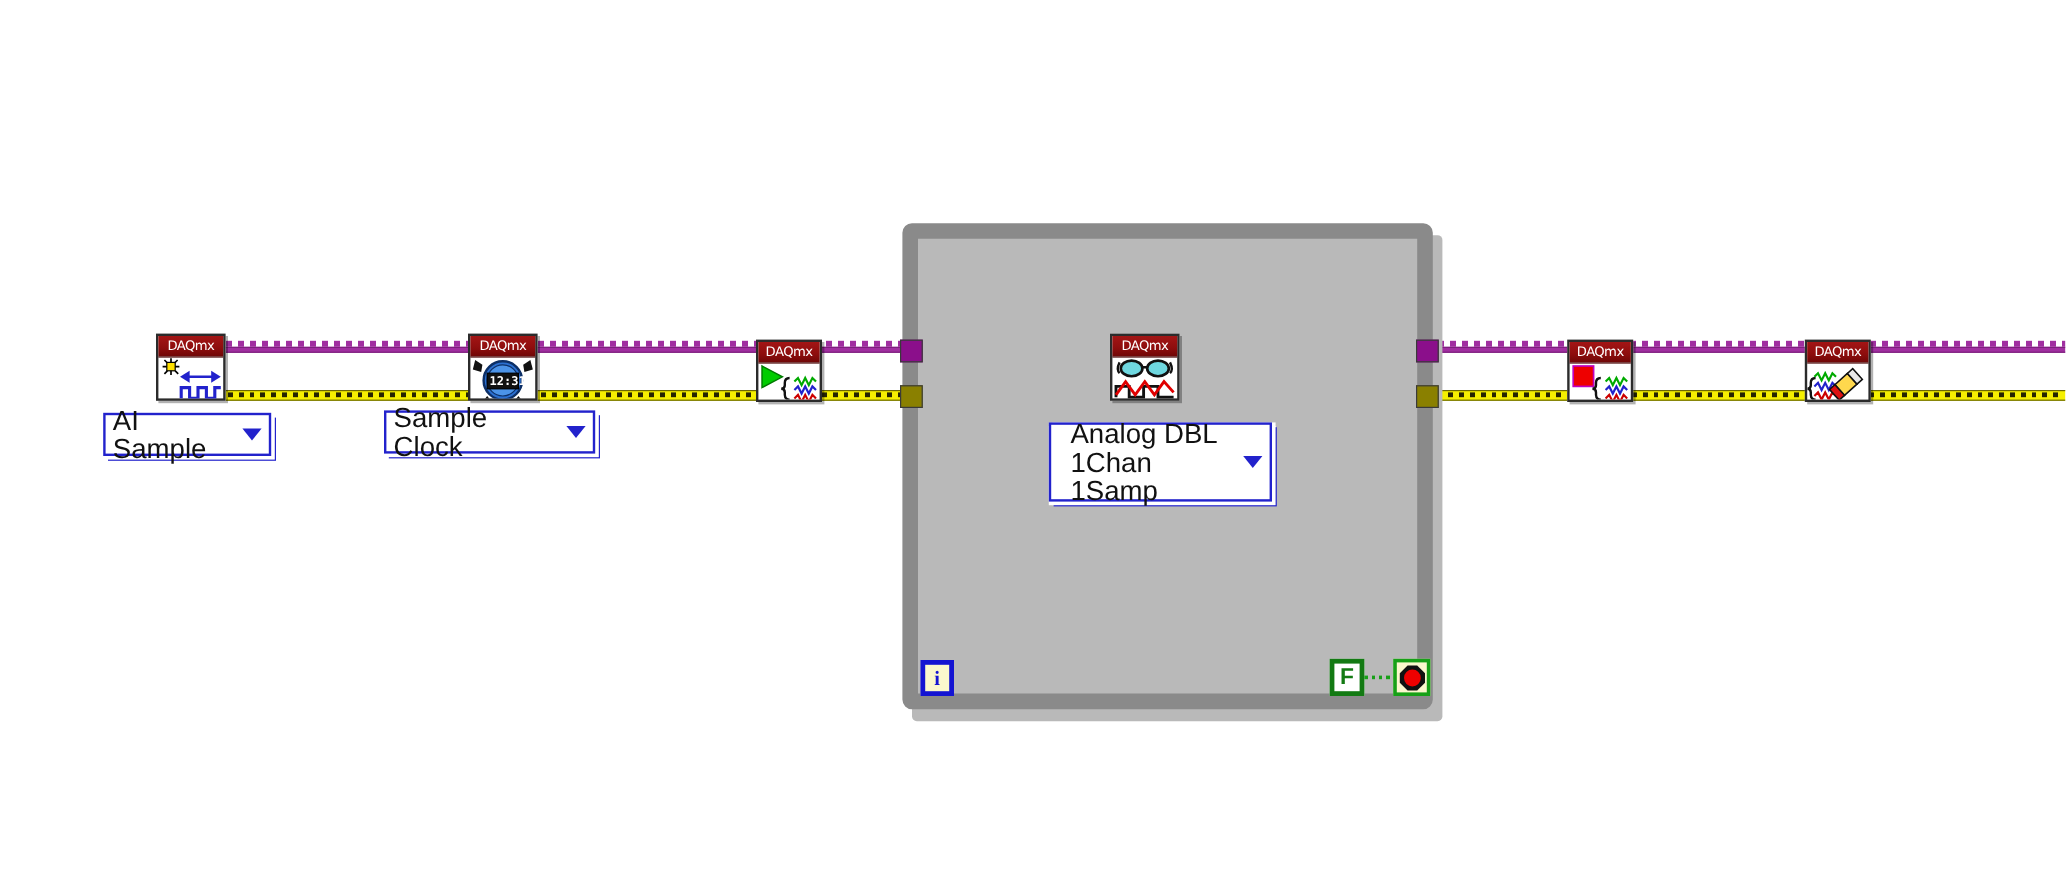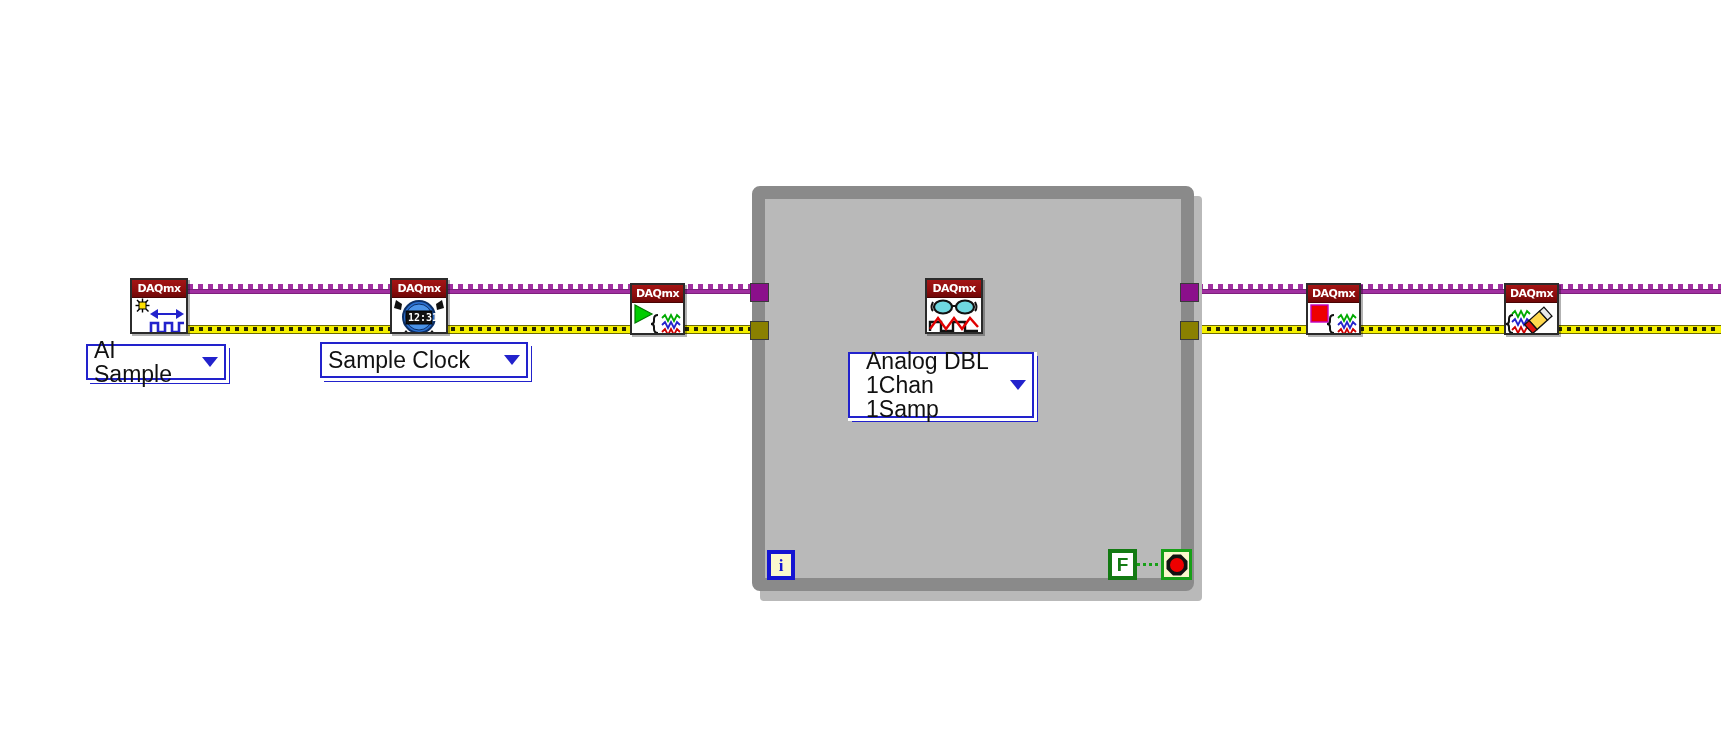--- a/index.html
+++ b/index.html
@@ -86,21 +86,21 @@
     border-bottom: 1px solid #4a0404;
     display: flex;
     align-items: center;
     justify-content: center;
     overflow: hidden;
   }
   .daq-header span {
     color: #ffffff;
     font-family: "DejaVu Sans", sans-serif;
     font-size: 11px;
-    font-weight: bold;
+    font-weight: normal;
     letter-spacing: -0.5px;
     line-height: 1;
     white-space: nowrap;
   }
   .daq-body {
     position: relative;
     height: calc(100% - 18px);
     overflow: hidden;
   }
   .daq-body svg { display: block; }
@@ -255,21 +255,21 @@
         <circle cx="27" cy="19" r="13" fill="#4b93e8" stroke="#0c2f66" stroke-width="1"></circle>
 
         <rect x="14" y="13" width="26" height="13" fill="#111111" stroke="#000000" stroke-width="1"></rect>
         <g fill="#ffffff" font-family="DejaVu Sans Mono, monospace" font-size="10" font-weight="bold">
           <text x="16" y="23">12:31</text>
         </g>
       </svg>
     </div>
   </div>
 
-  <div class="enum" style="left:320px; top:342px; width:208px; height:36px;justify-content:flex-end;">
+  <div class="enum" style="left:320px; top:342px; width:176px; height:36px;justify-content:flex-end;">
     <div class="enum-text">Sample Clock</div>
     <div class="enum-arrow"></div>
   </div>
 
   <div class="daq-node" style="left:630px; top:283px; width:55px; height:52px;">
     <div class="daq-header">
       <span>DAQmx</span>
     </div>
     <div class="daq-body">
       <svg width="51" height="33" viewBox="0 0 51 33">
@@ -297,21 +297,21 @@
         <ellipse cx="16" cy="9" rx="9" ry="6.5" fill="#6fd8e0" stroke="#111111" stroke-width="2.2"></ellipse>
         <ellipse cx="38" cy="9" rx="9" ry="6.5" fill="#6fd8e0" stroke="#111111" stroke-width="2.2"></ellipse>
 
         <polyline points="3,33 3,24 14,24 14,33 26,33 26,24 38,24 38,33 51,33" fill="none" stroke="#111111" stroke-width="2.4"></polyline>
 
         <polyline points="3,31 11,20 19,31 27,20 35,31 43,20 51,29" fill="none" stroke="#e00000" stroke-width="2.4"></polyline>
       </svg>
     </div>
   </div>
 
-  <div class="enum" style="left:848px; top:352px; width:186px; height:66px;padding-left:16px;">
+  <div class="enum" style="left:874px; top:352px; width:186px; height:66px;padding-left:16px;">
     <div class="enum-text">Analog DBL
 1Chan 1Samp</div>
     <div class="enum-arrow"></div>
   </div>
 
   <div class="daq-node" style="left:1306px; top:283px; width:55px; height:52px;">
     <div class="daq-header">
       <span>DAQmx</span>
     </div>
     <div class="daq-body">

